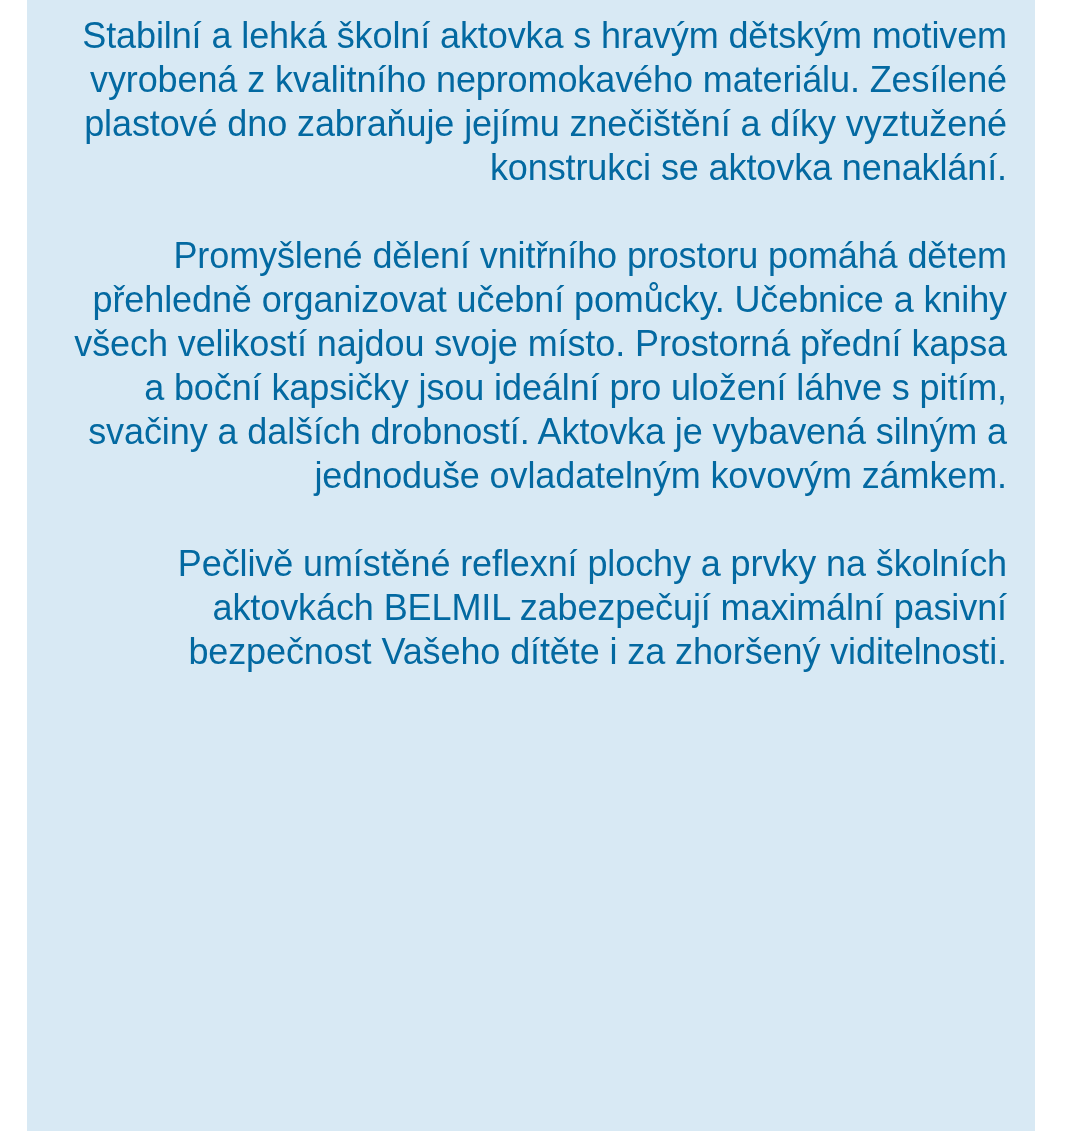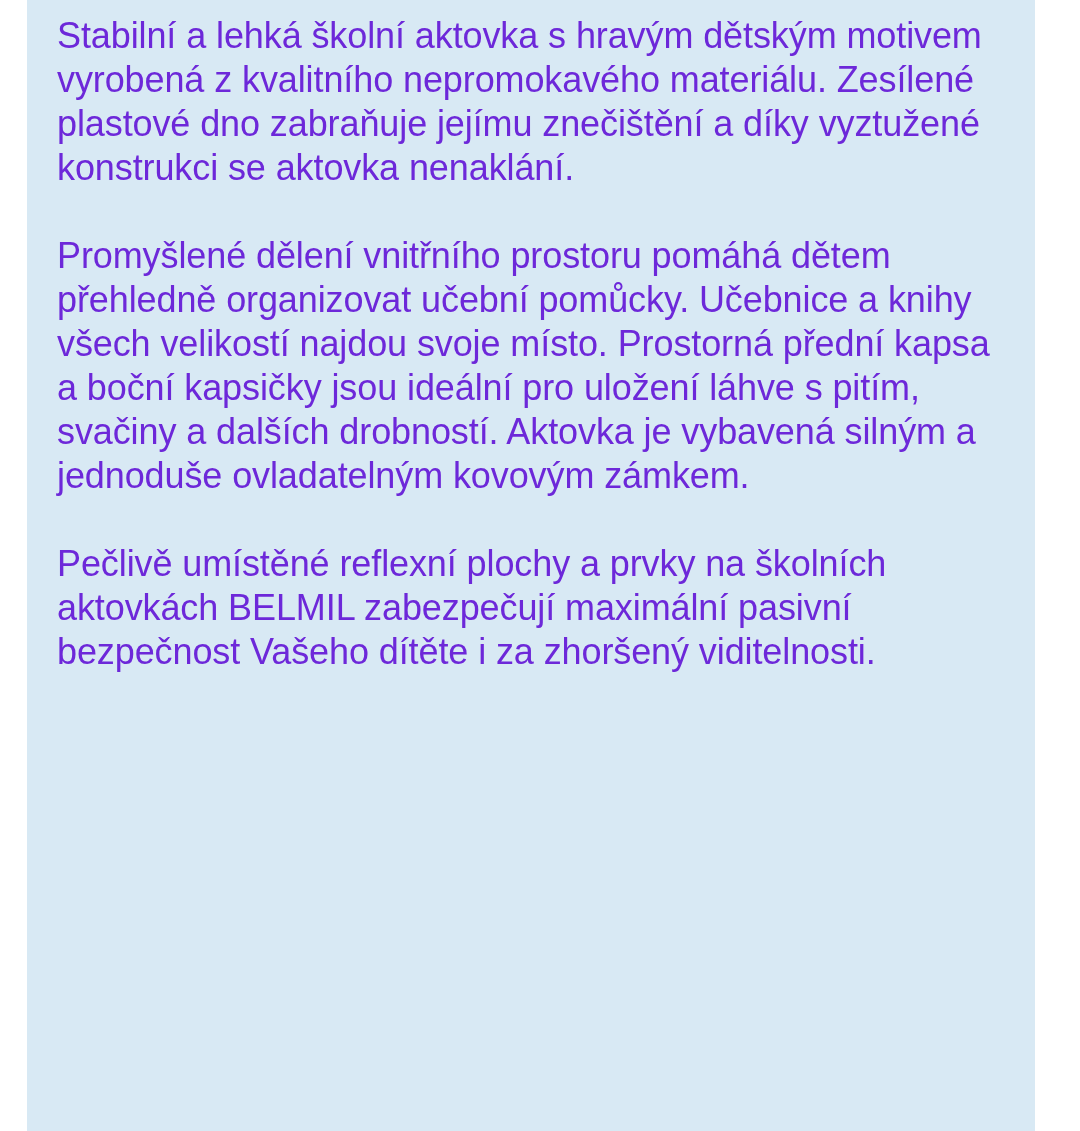--- a/index.html
+++ b/index.html
@@ -29,25 +29,25 @@
     position: absolute;
     left: 30px;
     top: 14px;
     right: 28px;
   }
 
   .paragraph {
     margin: 0 0 44px 0;
     font-size: 36px;
     line-height: 44px;
-    color: #6d28d9;
+    color: #0369a1;
     font-weight: 400;
     letter-spacing: -0.1px;
     word-spacing: 0px;
-    text-align: left;
+    text-align: right;
     -webkit-font-smoothing: antialiased;
   }
 
   .paragraph:last-child {
     margin-bottom: 17px;
   }
 </style>
 </head>
 <body>
 

